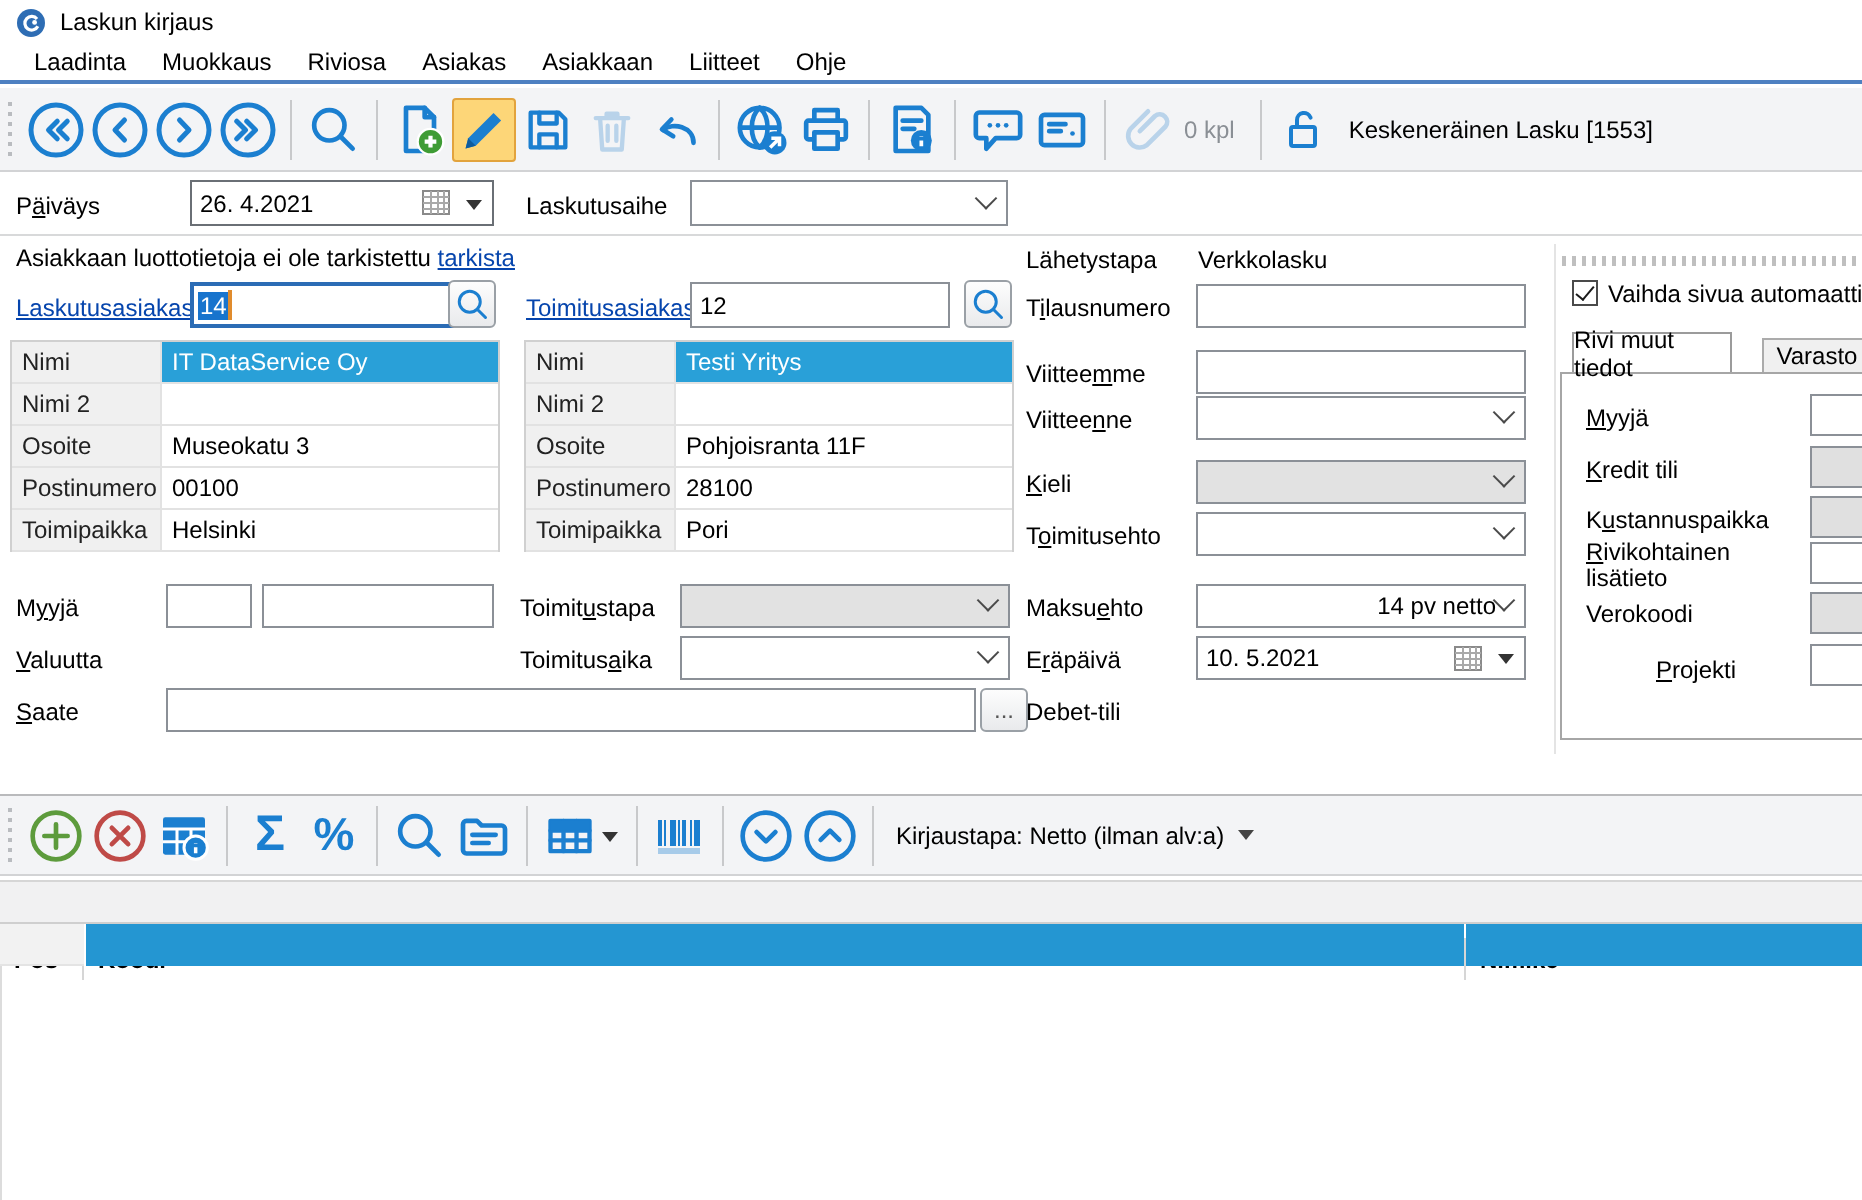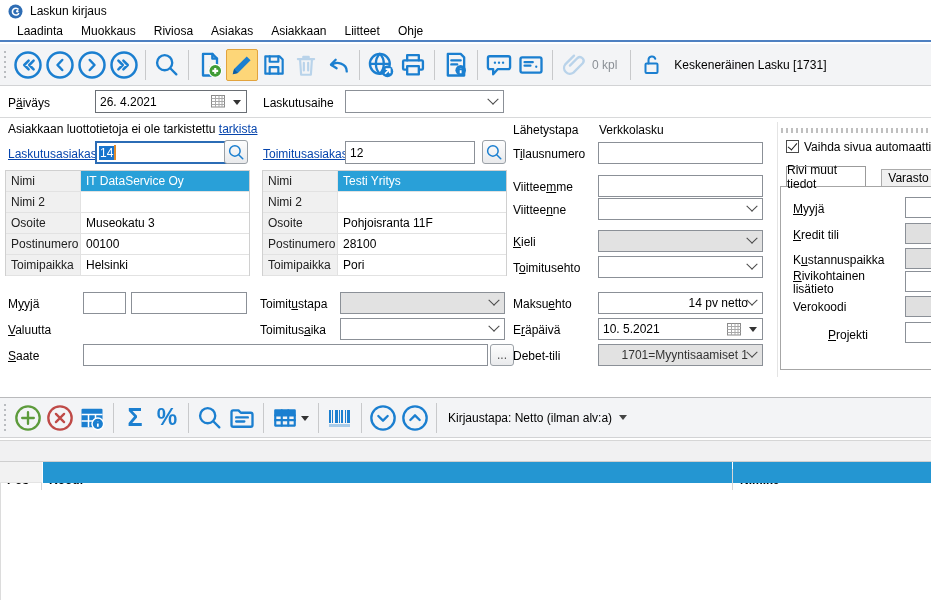--- a/index.html
+++ b/index.html
@@ -206,21 +206,21 @@
         </svg>
       </div>
     <span style="color:#8a8f95;margin:0 8px 0 2px;">0 kpl</span>
     <div class="tsep"></div>
     <div class="t-btn">
         <svg class="ic" width="24" height="24" viewBox="0 0 24 24">
           <rect x="5.5" y="10.5" width="12" height="9.5" rx="1"></rect>
           <path d="M8.5 10.5V7a3.5 3.5 0 0 1 6.8-1.2"></path>
         </svg>
       </div>
-    <span style="margin-left:6px;">Keskeneräinen Lasku [1731]</span>
+    <span style="margin-left:6px;">Keskeneräinen Lasku [1553]</span>
   </div>
 
   <span class="lbl" style="left:8px;top:96px;">P<u>ä</u>iväys</span>
   <div class="inp" style="left:95px;top:90px;width:152px;height:23px;border-color:#6a6f75;">
     <span>26.  4.2021</span>
     <span style="position:absolute;right:20px;top:3px;"><svg width="15" height="15" viewBox="0 0 15 15">
           <rect x="0.5" y="1.5" width="13" height="11.5" fill="#fff" stroke="#8a8a8a"></rect>
           <path d="M0.5 4.5h13M4.5 1.5v11.5M8 1.5v11.5M11 1.5v11.5M0.5 7.5h13M0.5 10.5h13" stroke="#a9a9a9" stroke-width="1"></path>
         </svg></span>
     <span class="tri" style="position:absolute;right:5px;top:9px;"></span>
@@ -386,24 +386,20 @@
   <span class="lbl" style="left:513px;top:323px;">E<u>r</u>äpäivä</span>
   <div class="inp" style="left:598px;top:318px;width:165px;height:22px;">
     <span>10.  5.2021</span>
     <span style="position:absolute;right:20px;top:3px;"><svg width="15" height="15" viewBox="0 0 15 15">
           <rect x="0.5" y="1.5" width="13" height="11.5" fill="#fff" stroke="#8a8a8a"></rect>
           <path d="M0.5 4.5h13M4.5 1.5v11.5M8 1.5v11.5M11 1.5v11.5M0.5 7.5h13M0.5 10.5h13" stroke="#a9a9a9" stroke-width="1"></path>
         </svg></span>
     <span class="tri" style="position:absolute;right:5px;top:8px;"></span>
   </div>
   <span class="lbl" style="left:513px;top:349px;">Debet-tili</span>
-  <div class="inp dd dis" style="left:598px;top:344px;width:165px;height:22px;">
-      <span>1701=Myyntisaamiset 1</span>
-      <span class="chev"></span>
-    </div>
 
   <div class="abs toolbar" id="row-toolbar">
     <div class="grip"></div>
     <div class="t-btn">
         <svg width="28" height="28" viewBox="0 0 24 24">
           <circle cx="12" cy="12" r="10" stroke="#5d9b3c" fill="none" stroke-width="2"></circle>
           <path d="M12 7v10M7 12h10" stroke="#5d9b3c" stroke-width="2" stroke-linecap="round" fill="none"></path>
         </svg>
       </div>
     <div class="t-btn">

